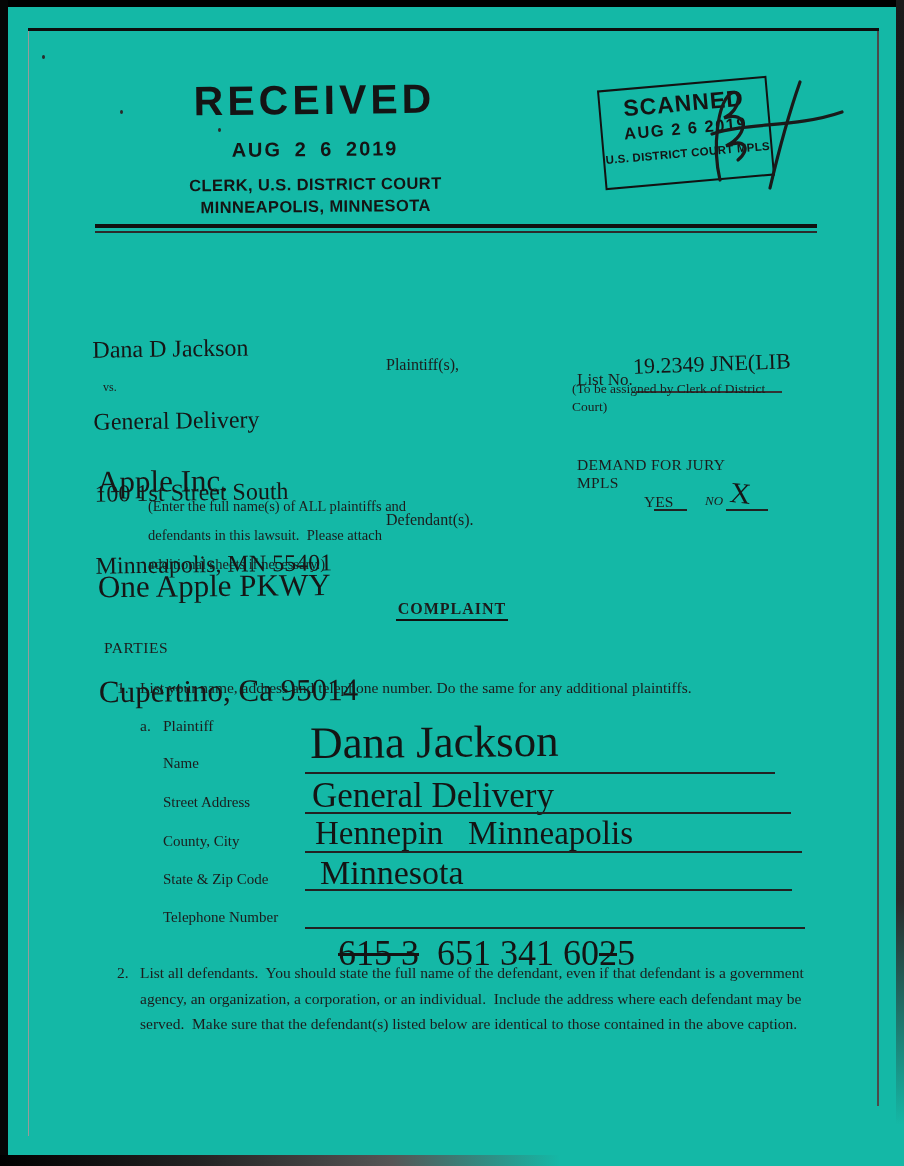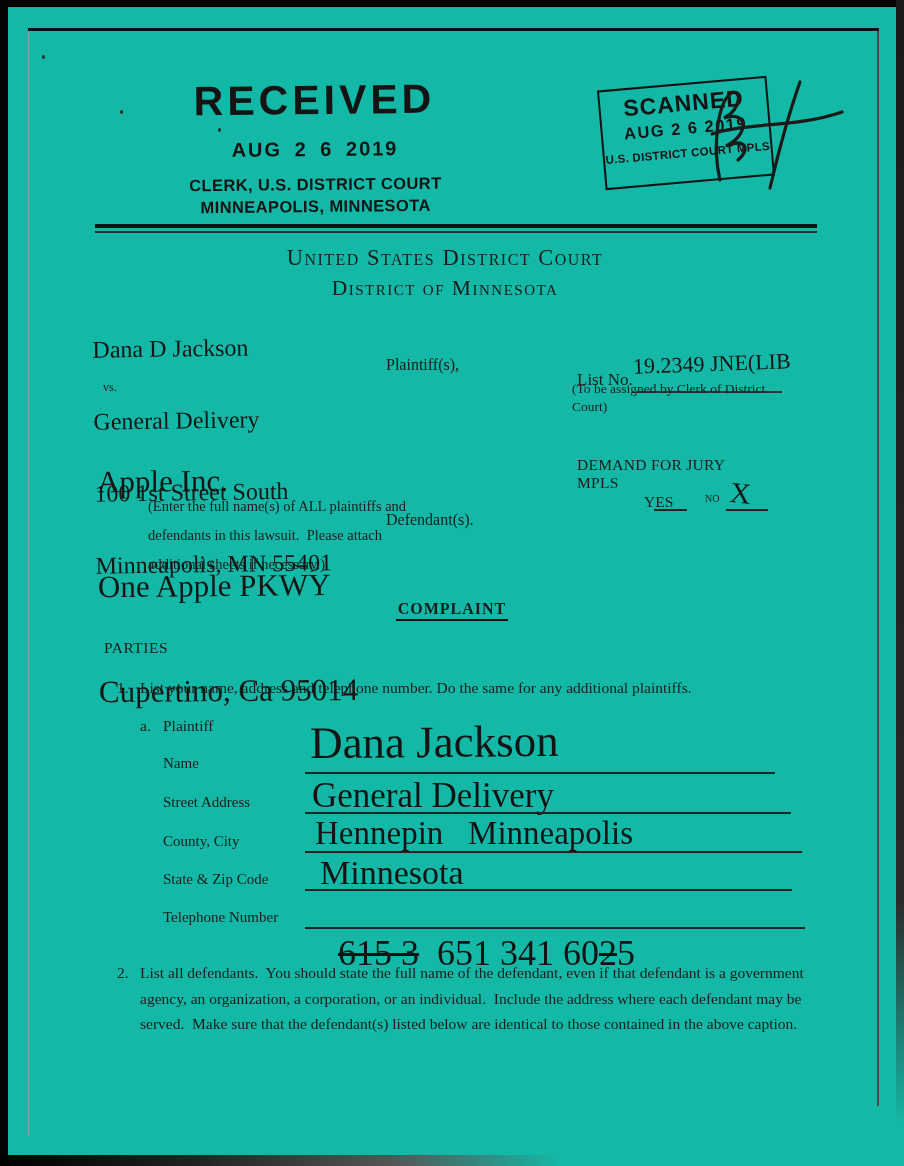--- a/index.html
+++ b/index.html
@@ -61,21 +61,21 @@
 
   .caseno-label { left:577px; top:370px; font-size:17px; }
   .caseno-line { left:636px; top:391px; width:146px; height:2px; background:#333; }
   .caseno-value { left:633px; top:351px; font-size:22px; transform:rotate(-2deg); }
   .caseno-note { left:572px; top:380px; width:212px; font-size:13.5px; line-height:17.5px; }
 
   .jury-l1 { left:577px; top:456px; font-size:15.5px; letter-spacing:0.3px; }
   .jury-l2 { left:577px; top:474px; font-size:15.5px; letter-spacing:0.3px; }
   .jury-yes { left:617px; top:493px; font-size:15.5px;margin-left:27px; }
   .jury-yes-line { left:654px; top:509px; width:33px; height:2px; background:#222; }
-  .jury-no { left:705px; top:493px; font-size:10px; }
+  .jury-no { left:705px; top:493px; font-size:13px;font-style:italic; }
   .jury-x { left:730px; top:477px; font-size:29px; transform:rotate(6deg); }
   .jury-no-line { left:726px; top:509px; width:42px; height:2px; background:#222; }
 
   .enter-note { left:104px; top:492px; width:286px; font-size:14.5px; line-height:29px; white-space:pre-wrap;margin-left:44px; }
 
   .complaint-wrap { left:0; top:600px; width:904px; text-align:center; }
   .complaint-title { display:inline-block; font-size:16px; font-weight:bold;
     letter-spacing:1px; border-bottom:2px solid #111; padding:0 2px 1px; }
 
   .parties { left:104px; top:639px; font-size:15.5px; letter-spacing:0.5px; }
@@ -130,24 +130,20 @@
     <g fill="none" stroke="#1a1a1a" stroke-width="3.2" stroke-linecap="round">
       <path d="M28,104 C20,70 26,28 38,18 C50,10 50,34 32,42 C56,34 58,58 34,70 C52,62 60,72 46,84"></path>
       <path d="M108,6 C96,40 86,78 78,112"></path>
       <path d="M20,58 C56,46 104,52 150,36"></path>
     </g>
   </svg>
 
   <div class="abs rule-thick"></div>
   <div class="abs rule-thin"></div>
 
-  <div class="abs court-title">
-    <div class="court-line1">United States District Court</div>
-    <div class="court-line2">District of Minnesota</div>
-  </div>
 
   <div class="abs hw hw-plaintiff">
     <div>Dana D Jackson</div>
     <div>General Delivery</div>
     <div>100 1st Street South</div>
     <div>Minneapolis, MN 55401</div>
   </div>
 
   <div class="abs vs">vs.</div>
 

